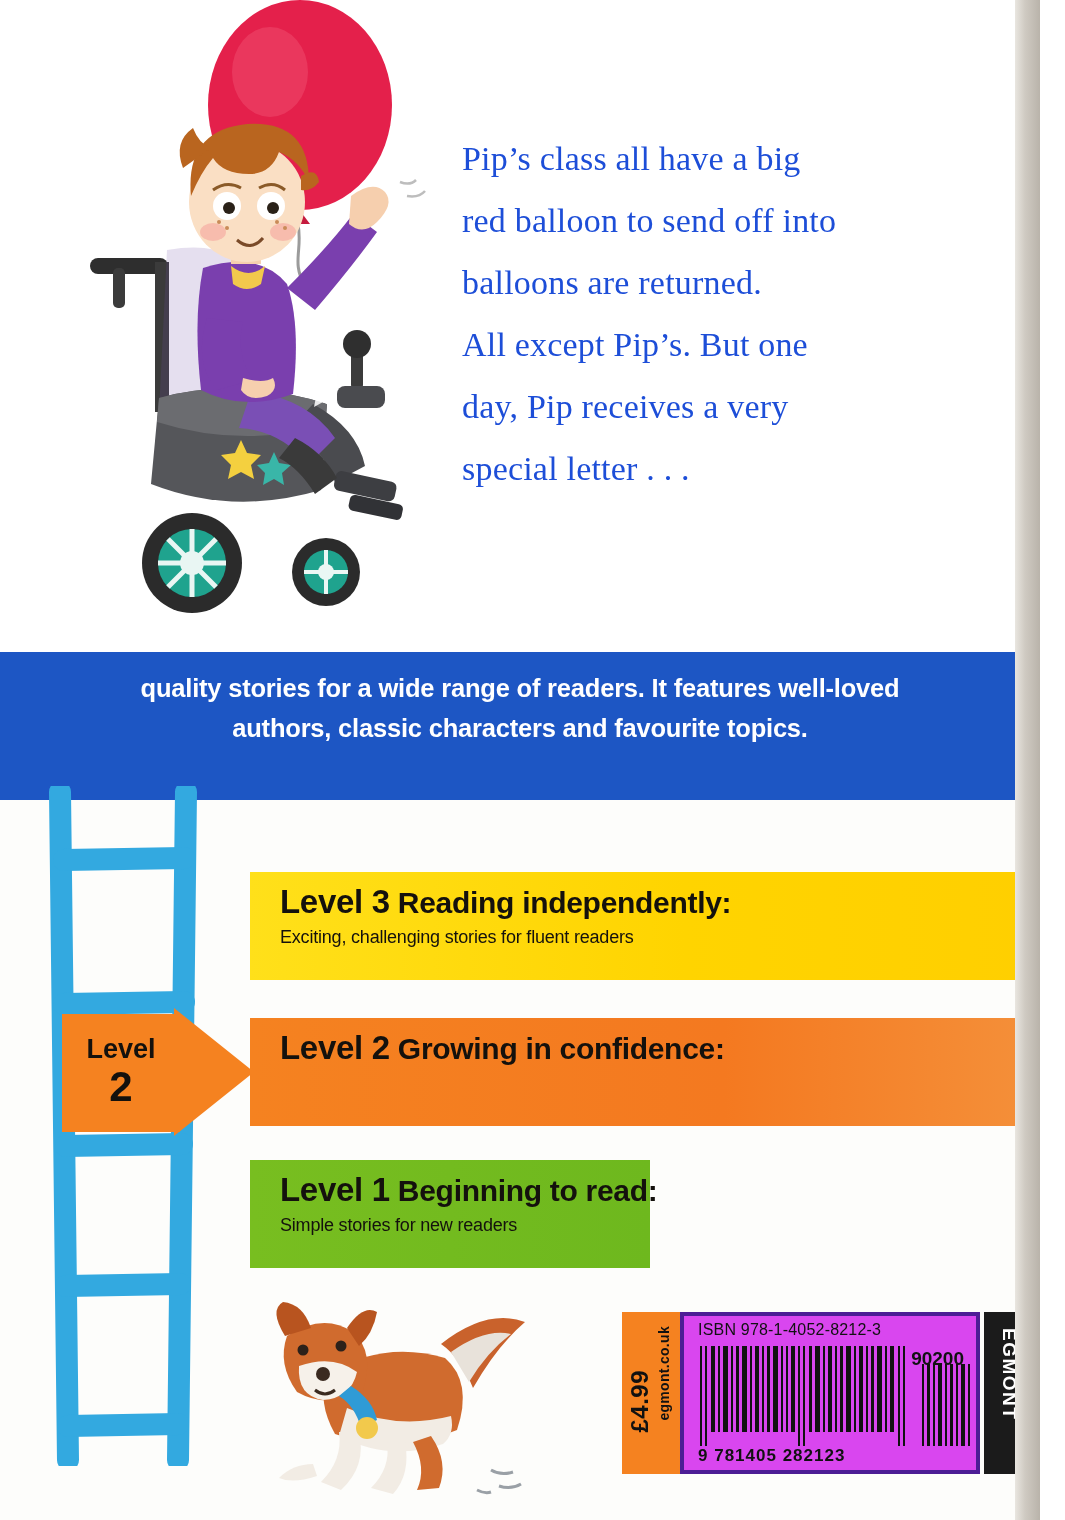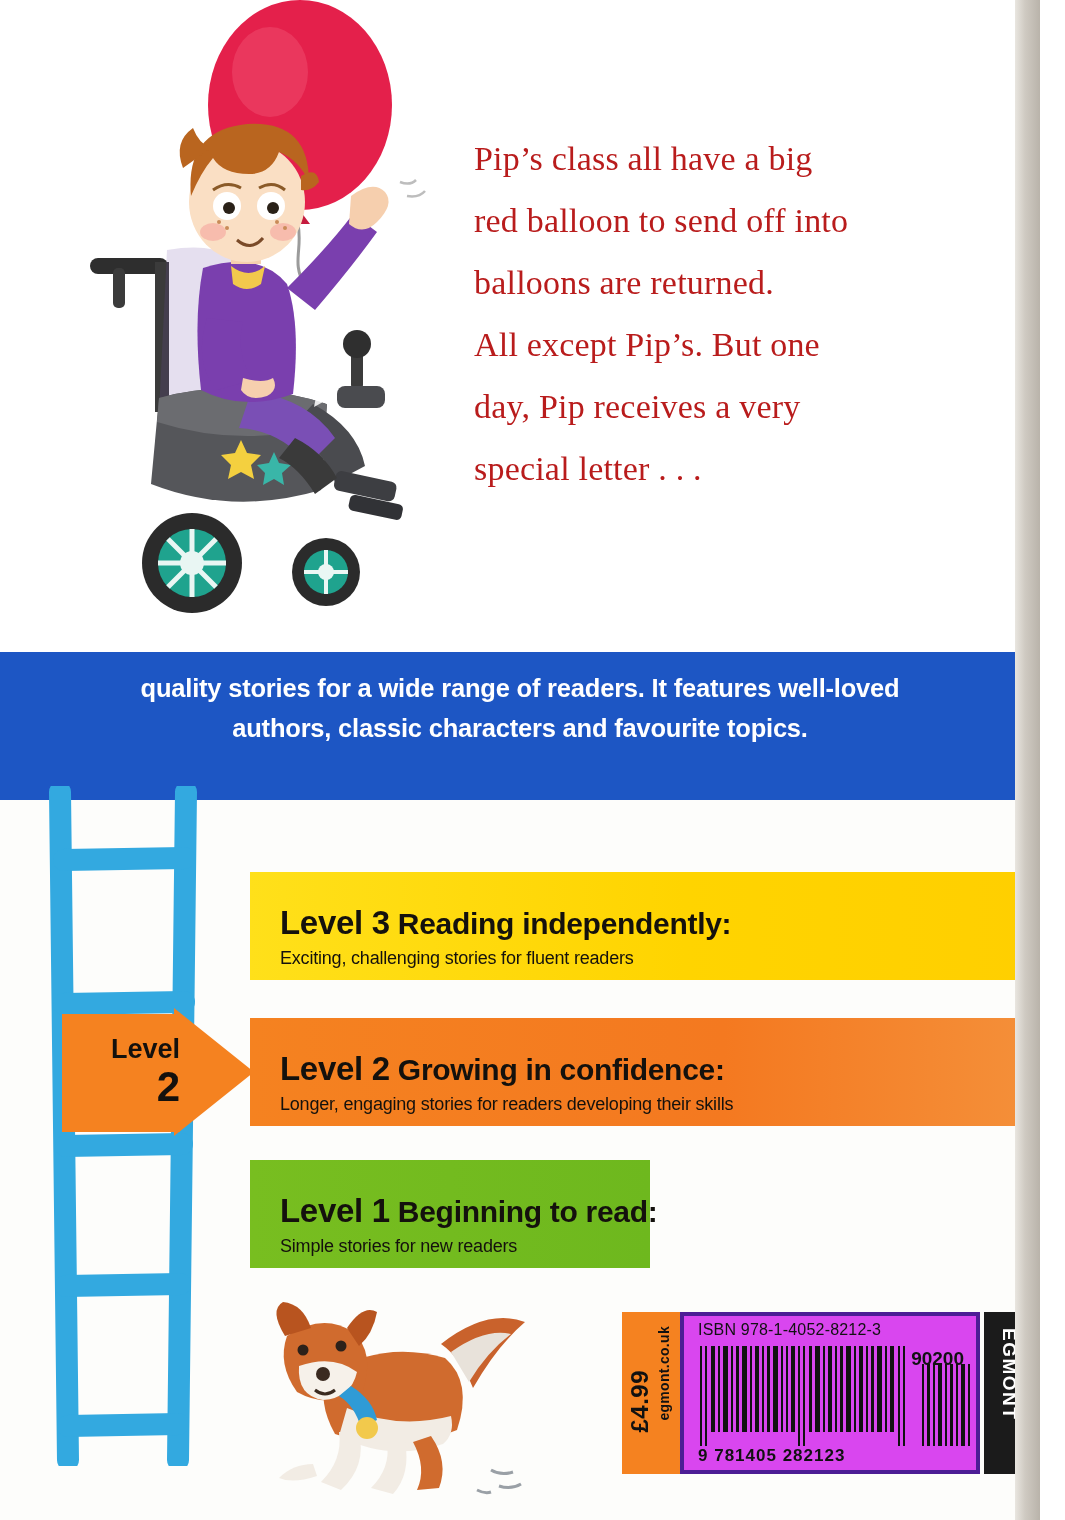--- a/index.html
+++ b/index.html
@@ -35,24 +35,24 @@
   .top-area {
     position: absolute;
     left: 0; top: 0;
     width: 1040px;
     height: 652px;
     background: #ffffff;
   }
 
   .blurb {
     position: absolute;
-    left: 474px;
+    left: 462px;
     top: 128px;
     width: 520px;
-    color: #b91c1c;
+    color: #1d4ed8;
     font-family: "Liberation Serif", serif;
     font-size: 34px;
     line-height: 62px;
     letter-spacing: 0.2px;
   }
 
   
   .illustration {
     position: absolute;
     left: 55px;
@@ -124,21 +124,20 @@
     top: 360px;
     width: 400px;
     background: linear-gradient(to right, #78be20 0%, #6eb81e 100%);
   }
   .level-title {
     font-size: 30px;
     font-weight: bold;
     letter-spacing: -0.3px;
     line-height: 36px;
     white-space: nowrap;
-    margin-top: 21px;
   }
   .level-title .num {
     font-size: 33px;
   }
   .level-sub {
     font-size: 18px;
     font-weight: normal;
     line-height: 32px;
     letter-spacing: -0.2px;
     white-space: nowrap;
@@ -151,21 +150,21 @@
     top: 208px;
     width: 190px;
     height: 128px;
   }
   .marker-box {
     position: absolute;
     left: 0; top: 6px;
     width: 118px; height: 118px;
     background: #f58220;
     color: #14110d;
-    text-align: right;
+    text-align: center;
     box-sizing: border-box;
     padding-top: 20px;
   }
   .marker-box .m-word {
     font-size: 27px;
     font-weight: bold;
     line-height: 30px;
   }
   .marker-box .m-num {
     font-size: 42px;
@@ -429,21 +428,20 @@
         <span>Reading independently:</span>
       </div>
       <div class="level-sub">Exciting, challenging stories for fluent readers</div>
     </div>
 
     <div class="level-bar lvl2">
       <div class="level-title">
         <span class="num">Level 2</span>
         <span>Growing in confidence:</span>
       </div>
-      <div class="level-sub">Longer, engaging stories for readers developing their skills</div>
     </div>
 
     <div class="level-bar lvl1">
       <div class="level-title">
         <span class="num">Level 1</span>
         <span>Beginning to read:</span>
       </div>
       <div class="level-sub">Simple stories for new readers</div>
     </div>
 

